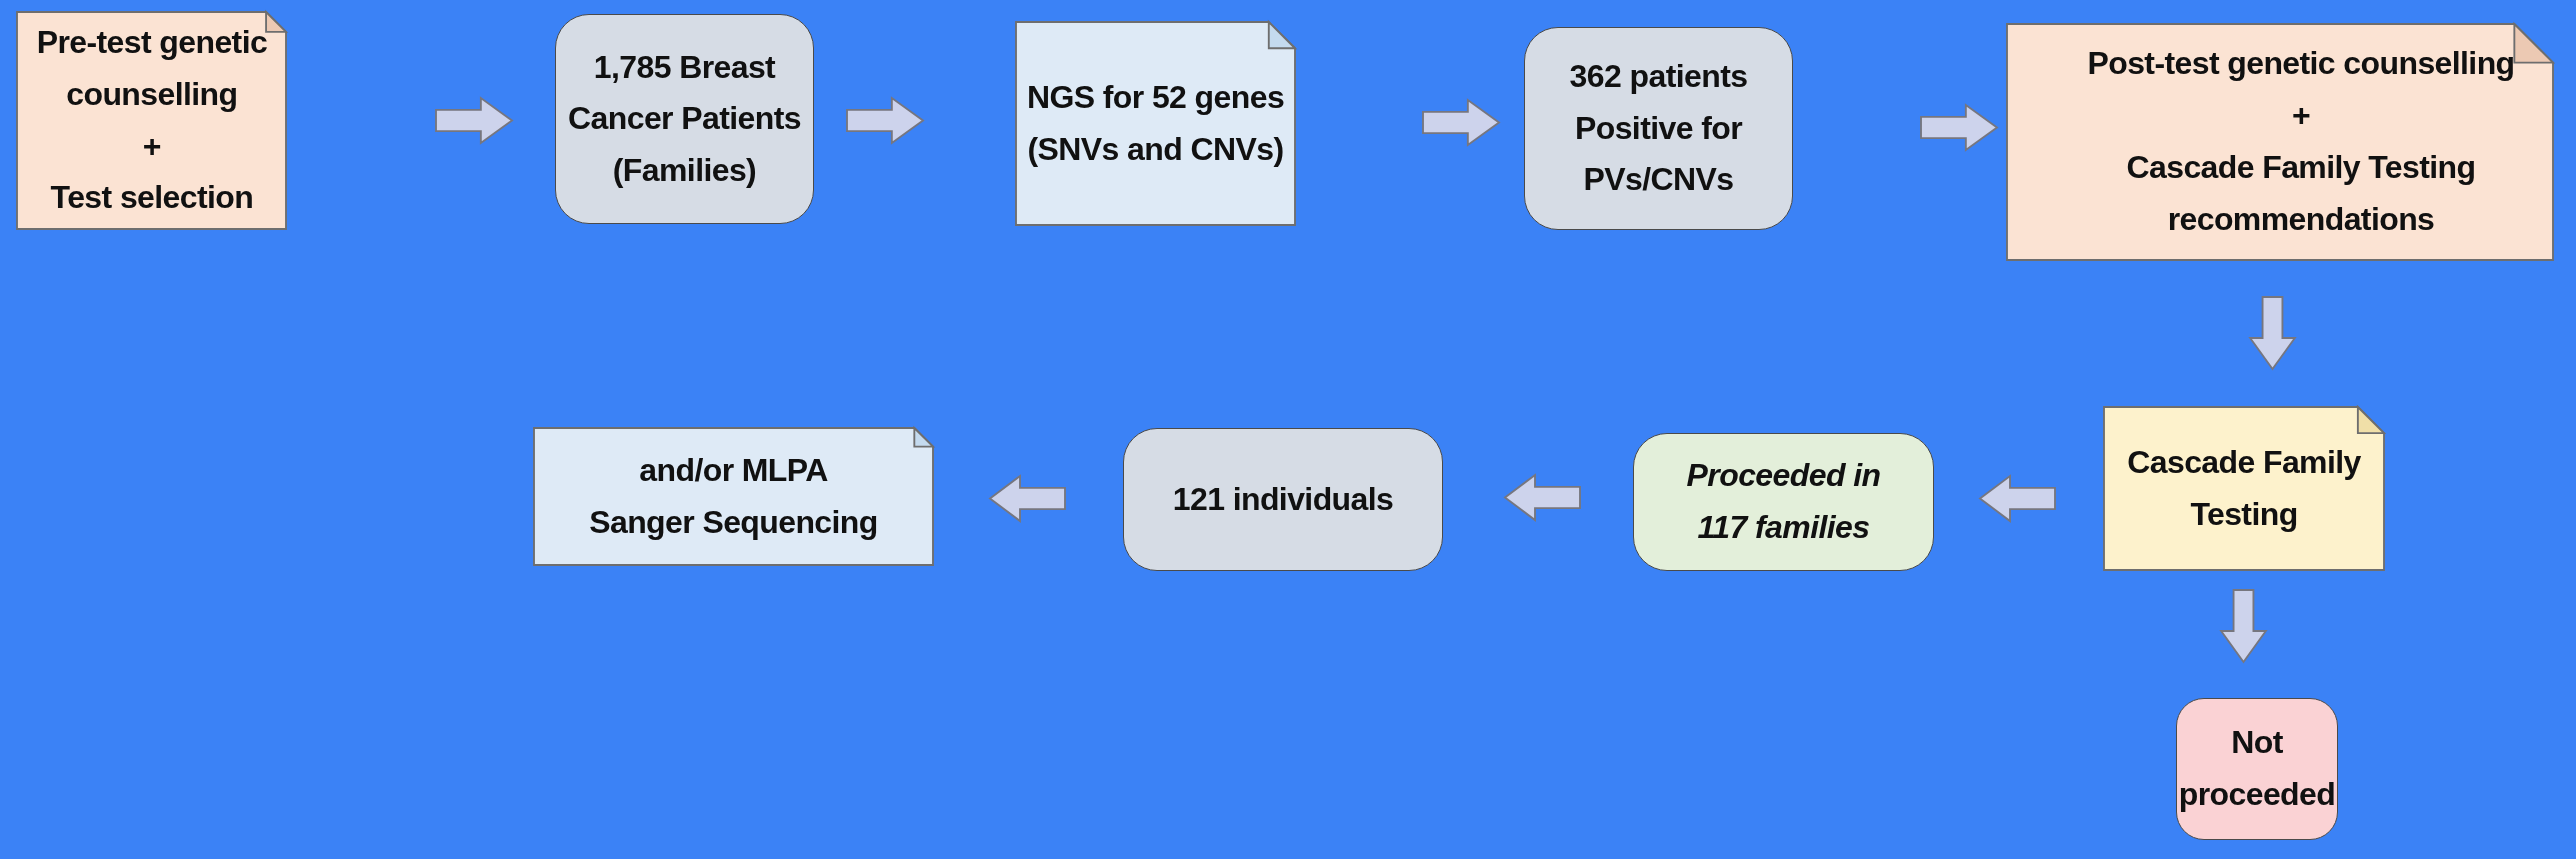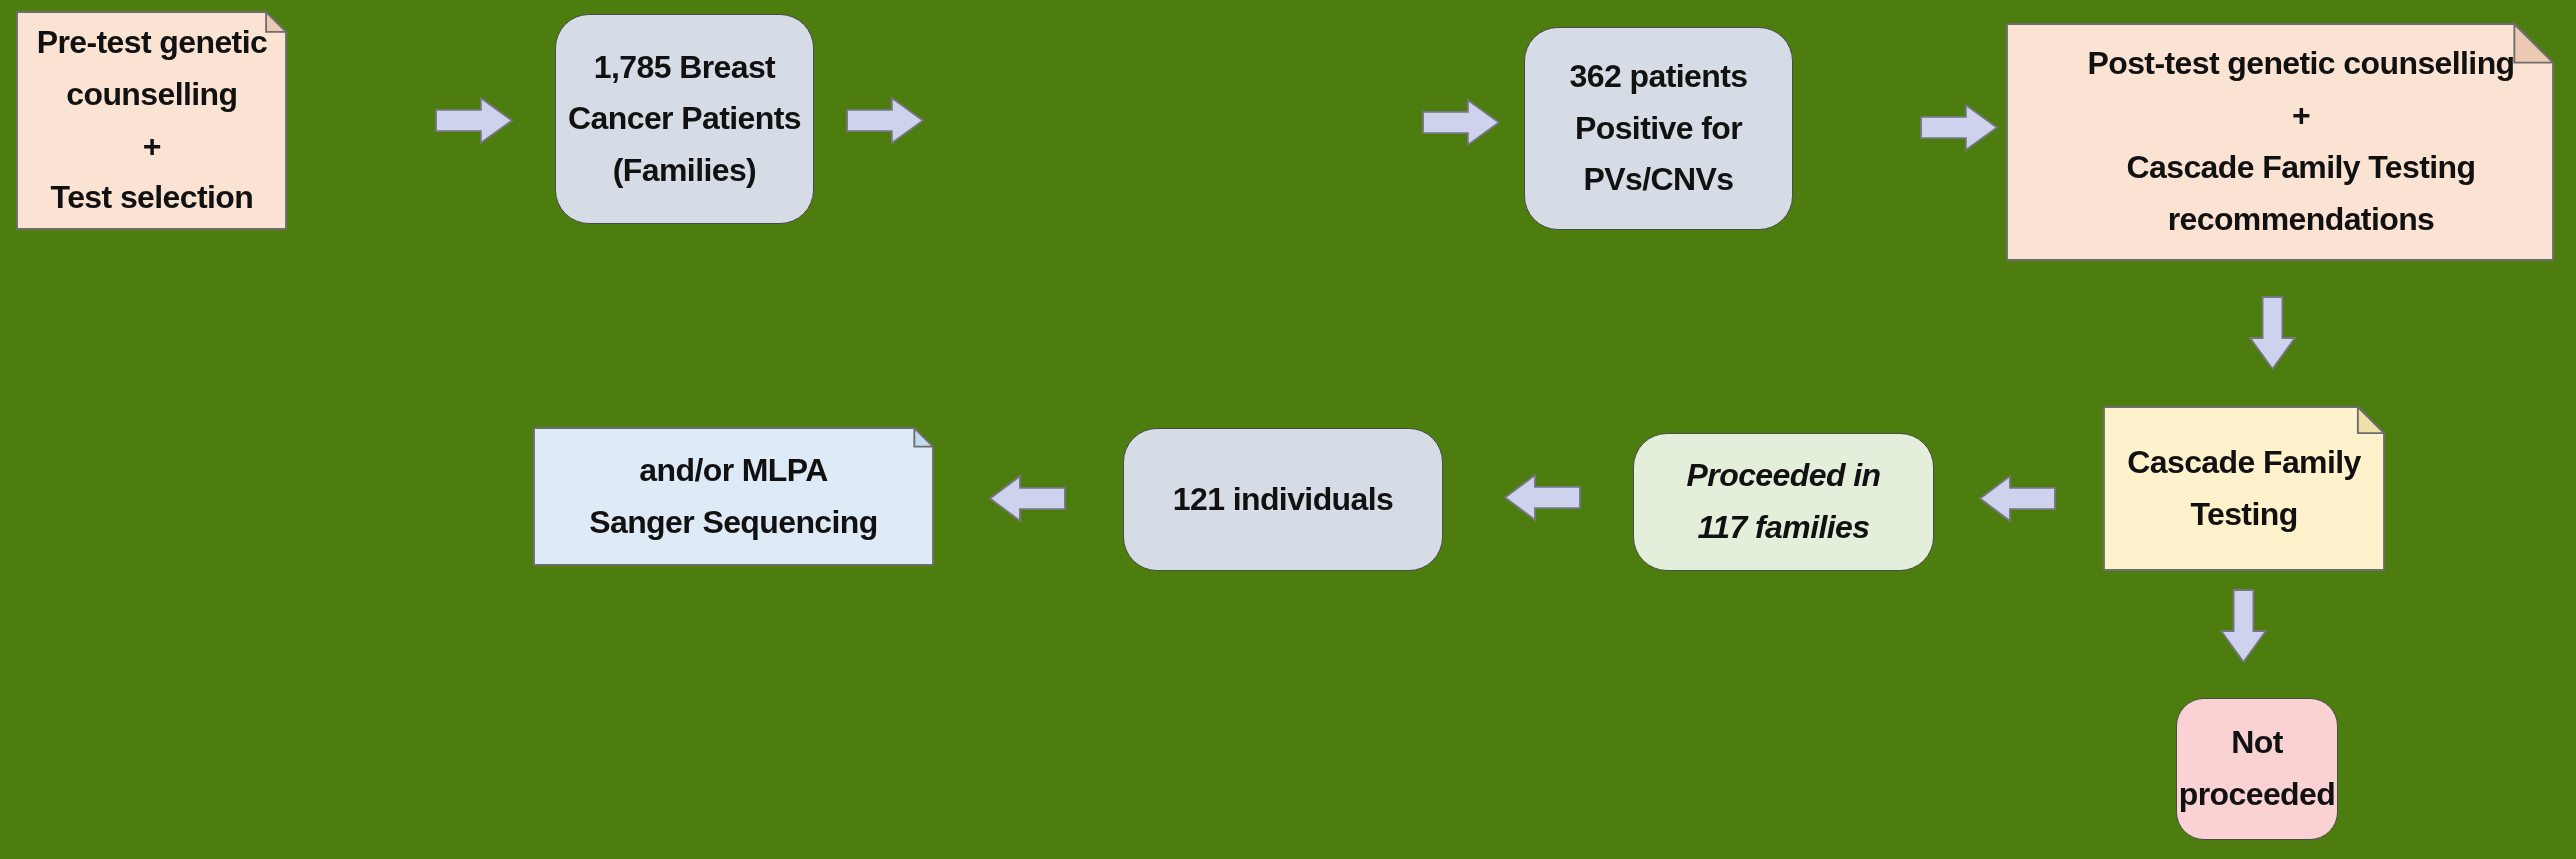--- a/index.html
+++ b/index.html
@@ -1,19 +1,19 @@
 <!DOCTYPE html>
 <html style="font-size:10px"><head>
 <meta charset="utf-8">
 <style>
   html,body{margin:0;padding:0;background:#ffffff;}
   #canvas{
     position:relative;
     width:2576px;height:859px;
-    background:#4d7c0f;
+    background:#3b82f6;
     font-family:"Liberation Sans","DejaVu Sans",sans-serif;
     overflow:hidden;
   }
   .node{position:absolute;box-sizing:border-box;}
   .node .shape{position:absolute;left:0;top:0;overflow:visible;display:block;}
   .label{
     position:absolute;left:0;top:0;right:0;bottom:0;
     display:flex;flex-direction:column;align-items:center;justify-content:center;
     font-weight:bold;font-size:32px;line-height:1.62;letter-spacing:-0.6px;
     color:#111111;text-align:center;padding:0 7.5px;box-sizing:border-box;
@@ -65,20 +65,30 @@
       <span class="line">(Families)</span>
     </div>
   </div>
 
   <div class="arrow" style="left:847px;top:98px;">
     <svg width="76" height="45" viewBox="0 0 122 72">
         <polygon points="0,19 72,19 72,0 122,36 72,72 72,53 0,53"></polygon>
       </svg>
   </div>
 
+  <div class="node" style="left:1016px;top:22px;width:279px;height:203px;">
+    <svg class="shape folded-shape" width="279" height="203" viewBox="0 0 447 325" preserveAspectRatio="none">
+      <polygon class="fill-blue" points="0,0 405,0 447,42 447,325 0,325"></polygon>
+      <polygon class="flap-blue" points="405,0 447,42 405,42"></polygon>
+    </svg>
+    <div class="label">
+      <span class="line">NGS for 52 genes</span>
+      <span class="line">(SNVs and CNVs)</span>
+    </div>
+  </div>
 
   <div class="arrow" style="left:1423px;top:100px;">
     <svg width="76" height="45" viewBox="0 0 122 72">
         <polygon points="0,19 72,19 72,0 122,36 72,72 72,53 0,53"></polygon>
       </svg>
   </div>
 
   <div class="node rounded c-grayblue" style="left:1524px;top:27px;width:269px;height:203px;">
     <div class="label">
       <span class="line">362 patients</span>

